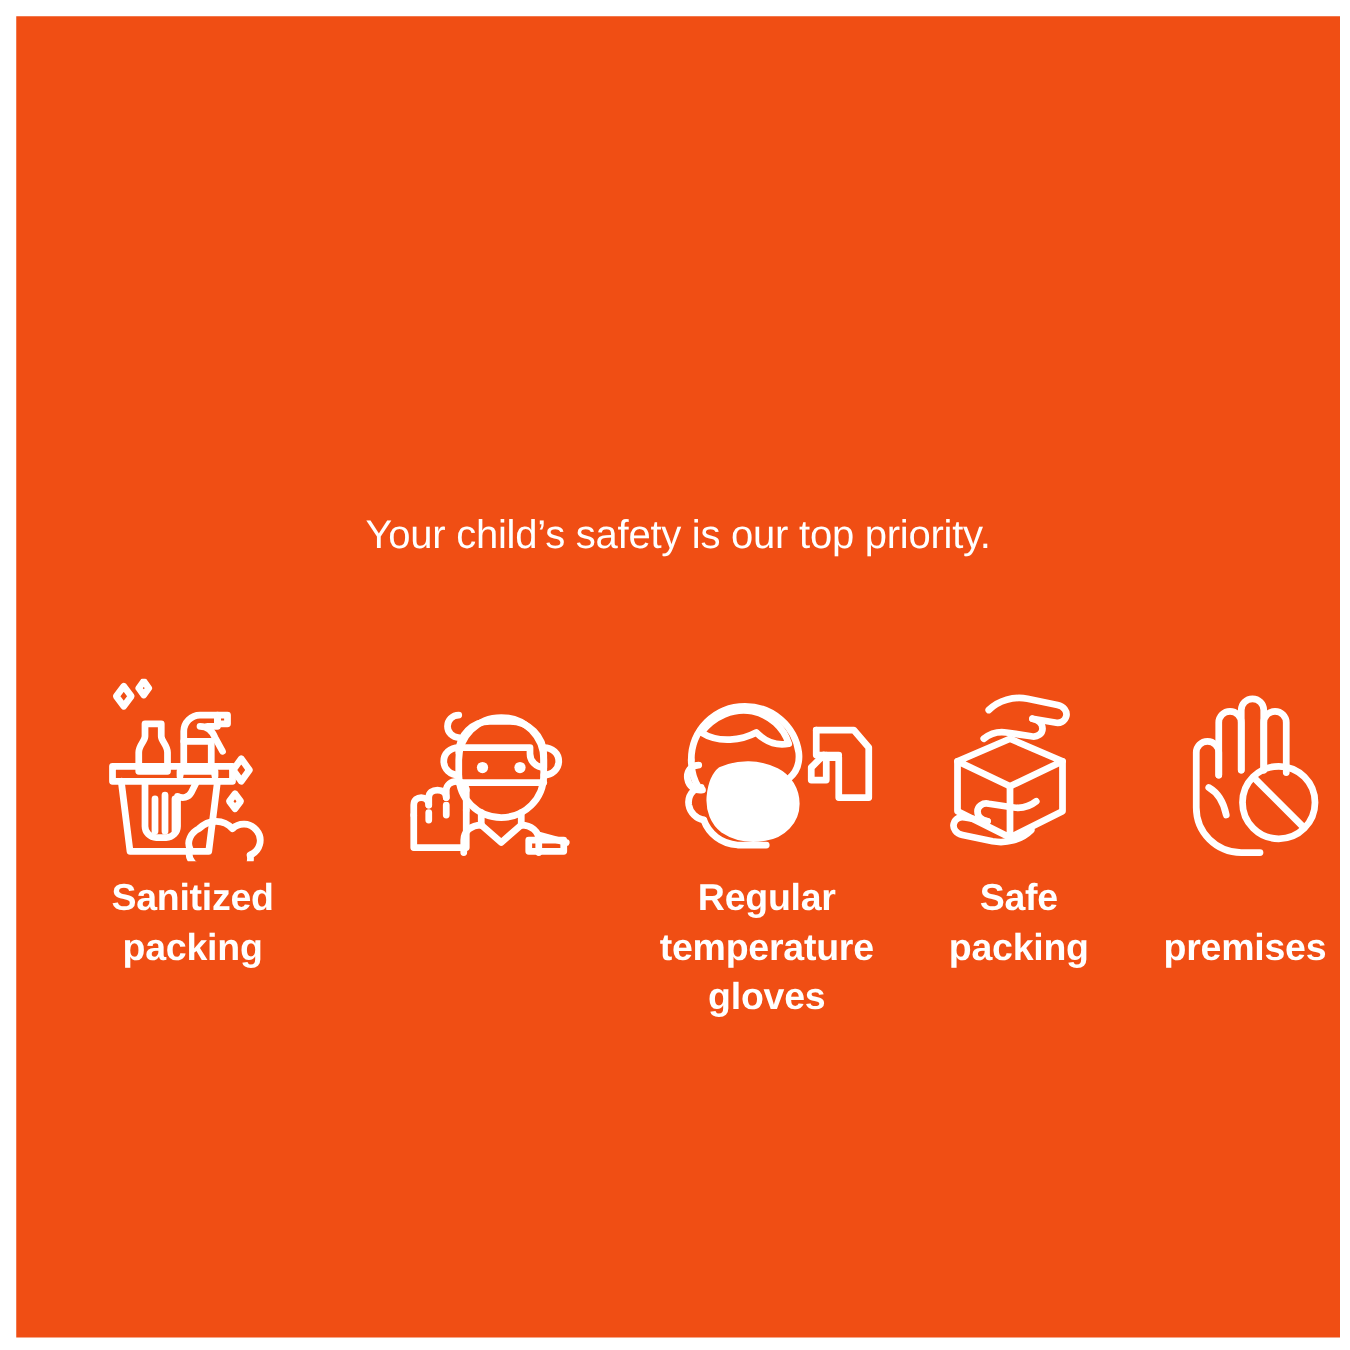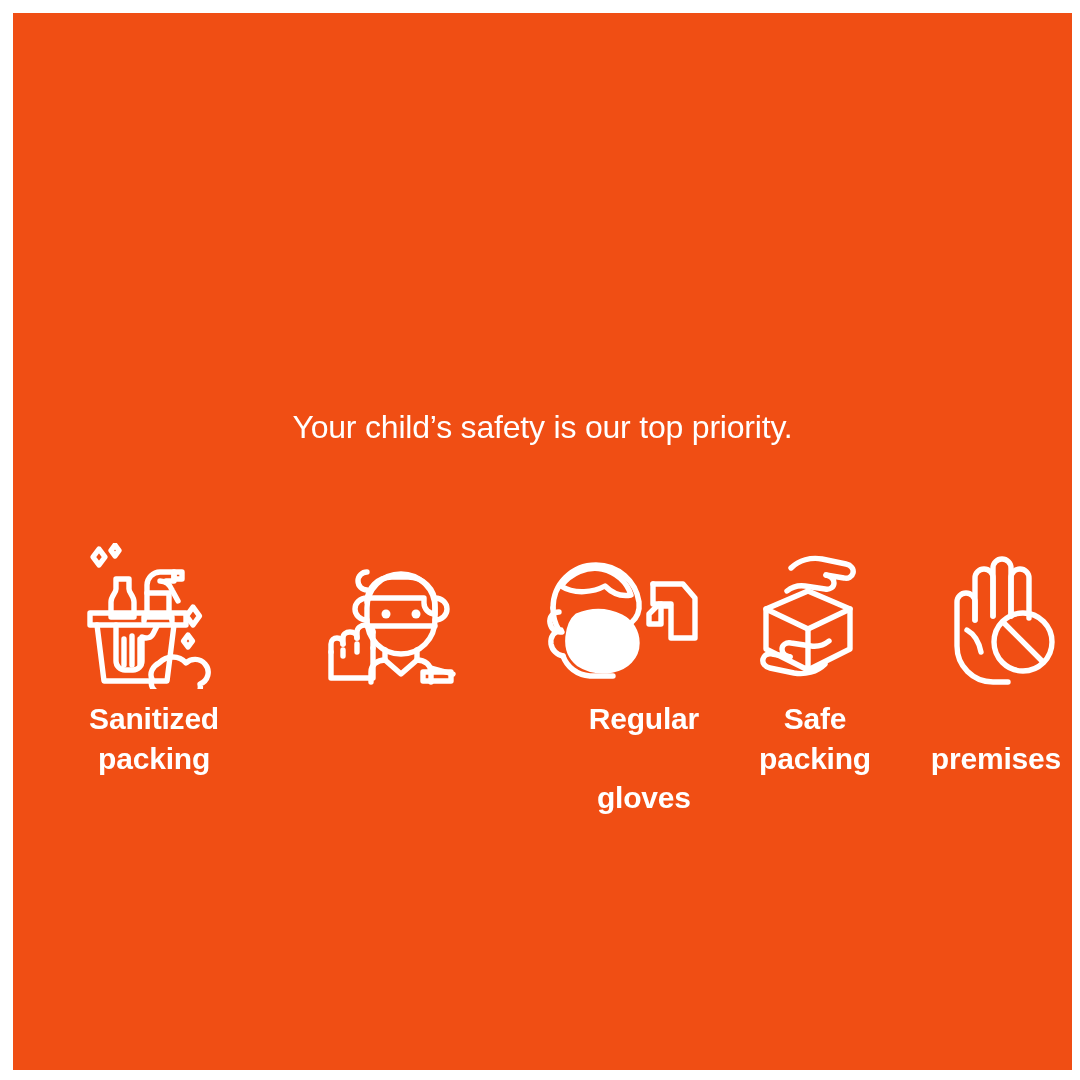--- a/index.html
+++ b/index.html
@@ -198,21 +198,21 @@
 
           <path d="M32 110 c4 11 14 19 27 20 h23"></path>
 
           <path d="M122 38 h30 l12 14 v40 h-24 v-32 h-10"></path>
           <path d="M122 38 v20 h18"></path>
           <path d="M128 58 l-10 10 v10 h12 v-20"></path>
         </svg>
       </div>
       <div class="feature-label">
         <span>Regular</span><br>
-        <br>
+        <span>temperature</span><br>
         <span>gloves</span>
       </div>
     </div>
 
     <div class="feature f3">
       <div class="icon-box">
         <svg width="126" height="140" viewBox="0 0 126 140" fill="none" stroke="#ffffff" stroke-width="5.4" stroke-linecap="round" stroke-linejoin="round">
 
           <path d="M46 22 c8-8 20-11 31-9 l24 5 c5 1 8 5 7 9
                    c-1 4-5 6-9 5 l-18-3"></path>

